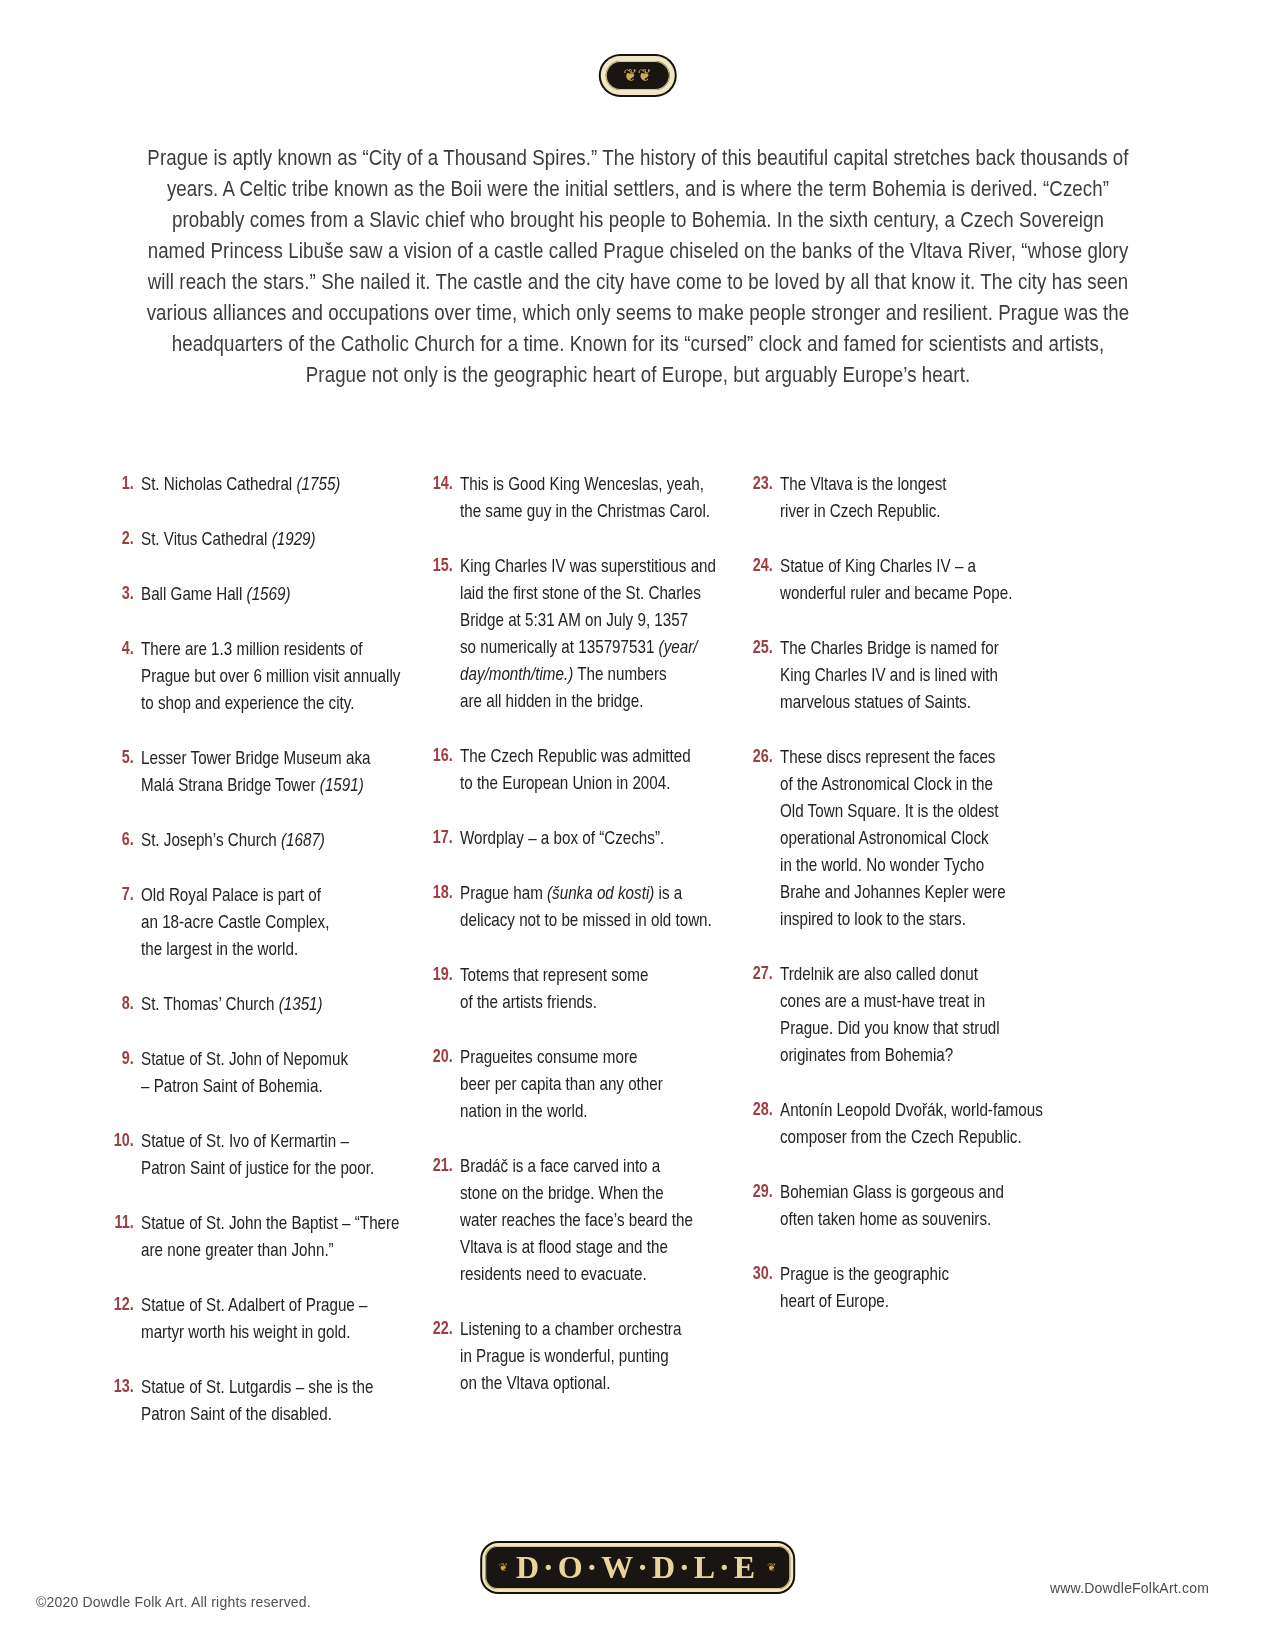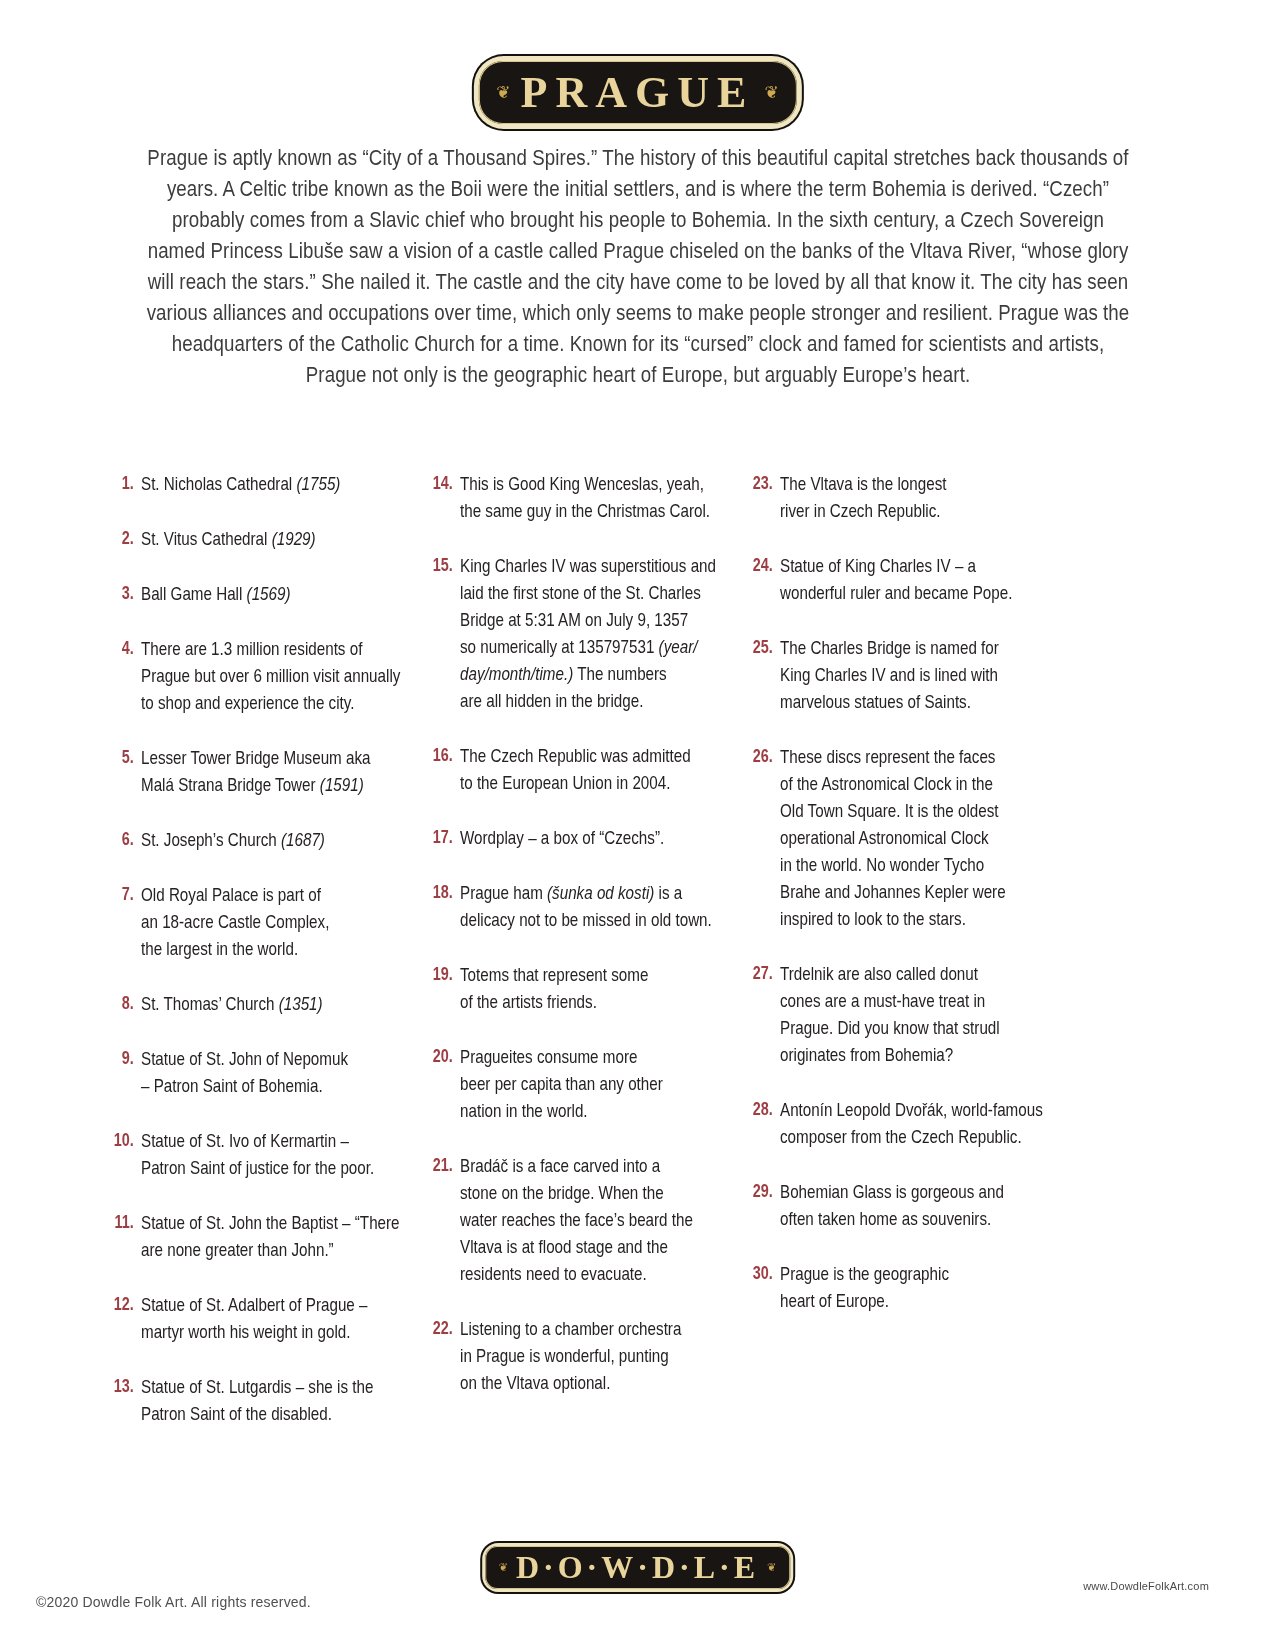--- a/index.html
+++ b/index.html
@@ -37,31 +37,30 @@
   .col.c2 { left:432px; }
   .col.c3 { left:752px; }
   .item { display:flex; margin-bottom:28px; }
   .item .num { flex:0 0 26px; text-align:right; margin-right:9px; color:#9d3e43;
                font-size:18px; line-height:27px; font-weight:bold; }
   .item .txt { font-size:19px; line-height:27px; white-space:pre-line; color:#262223; }
   .item .txt i { font-style:italic; }
 
   
   .footer-left  { position:absolute; left:36px;  top:1594px; font-size:14px; color:#4f4f51; letter-spacing:0.2px; }
-  .footer-right { position:absolute; right:66px; top:1580px; font-size:11px; color:#4a4a4c; letter-spacing:0.2px;margin-left:32px; }
+  .footer-right { position:absolute; right:66px; top:1580px; font-size:14px; color:#4a4a4c; letter-spacing:0.2px;margin-left:32px; }
 </style>
 </head>
 <body>
 
 <div class="page">
 
   <div class="plaque prague">
     <div class="plaque-inner">
       <span class="fleur">❦</span>
-      <span class="plaque-text">PRAGUE</span>
       <span class="fleur">❦</span>
     </div>
   </div>
 
   <p class="intro">Prague is aptly known as “City of a Thousand Spires.” The history of this beautiful capital stretches back thousands of years. A Celtic tribe known as the Boii were the initial settlers, and is where the term Bohemia is derived. “Czech” probably comes from a Slavic chief who brought his people to Bohemia. In the sixth century, a Czech Sovereign named Princess Libuše saw a vision of a castle called Prague chiseled on the banks of the Vltava River, “whose glory will reach the stars.” She nailed it. The castle and the city have come to be loved by all that know it. The city has seen various alliances and occupations over time, which only seems to make people stronger and resilient. Prague was the headquarters of the Catholic Church for a time. Known for its “cursed” clock and famed for scientists and artists, Prague not only is the geographic heart of Europe, but arguably Europe’s heart.</p>
 
   <div class="col c1">
       <div class="item">
         <span class="num">1.</span>
         <span class="txt"><span>St. Nicholas Cathedral </span><i>(1755)</i></span>

